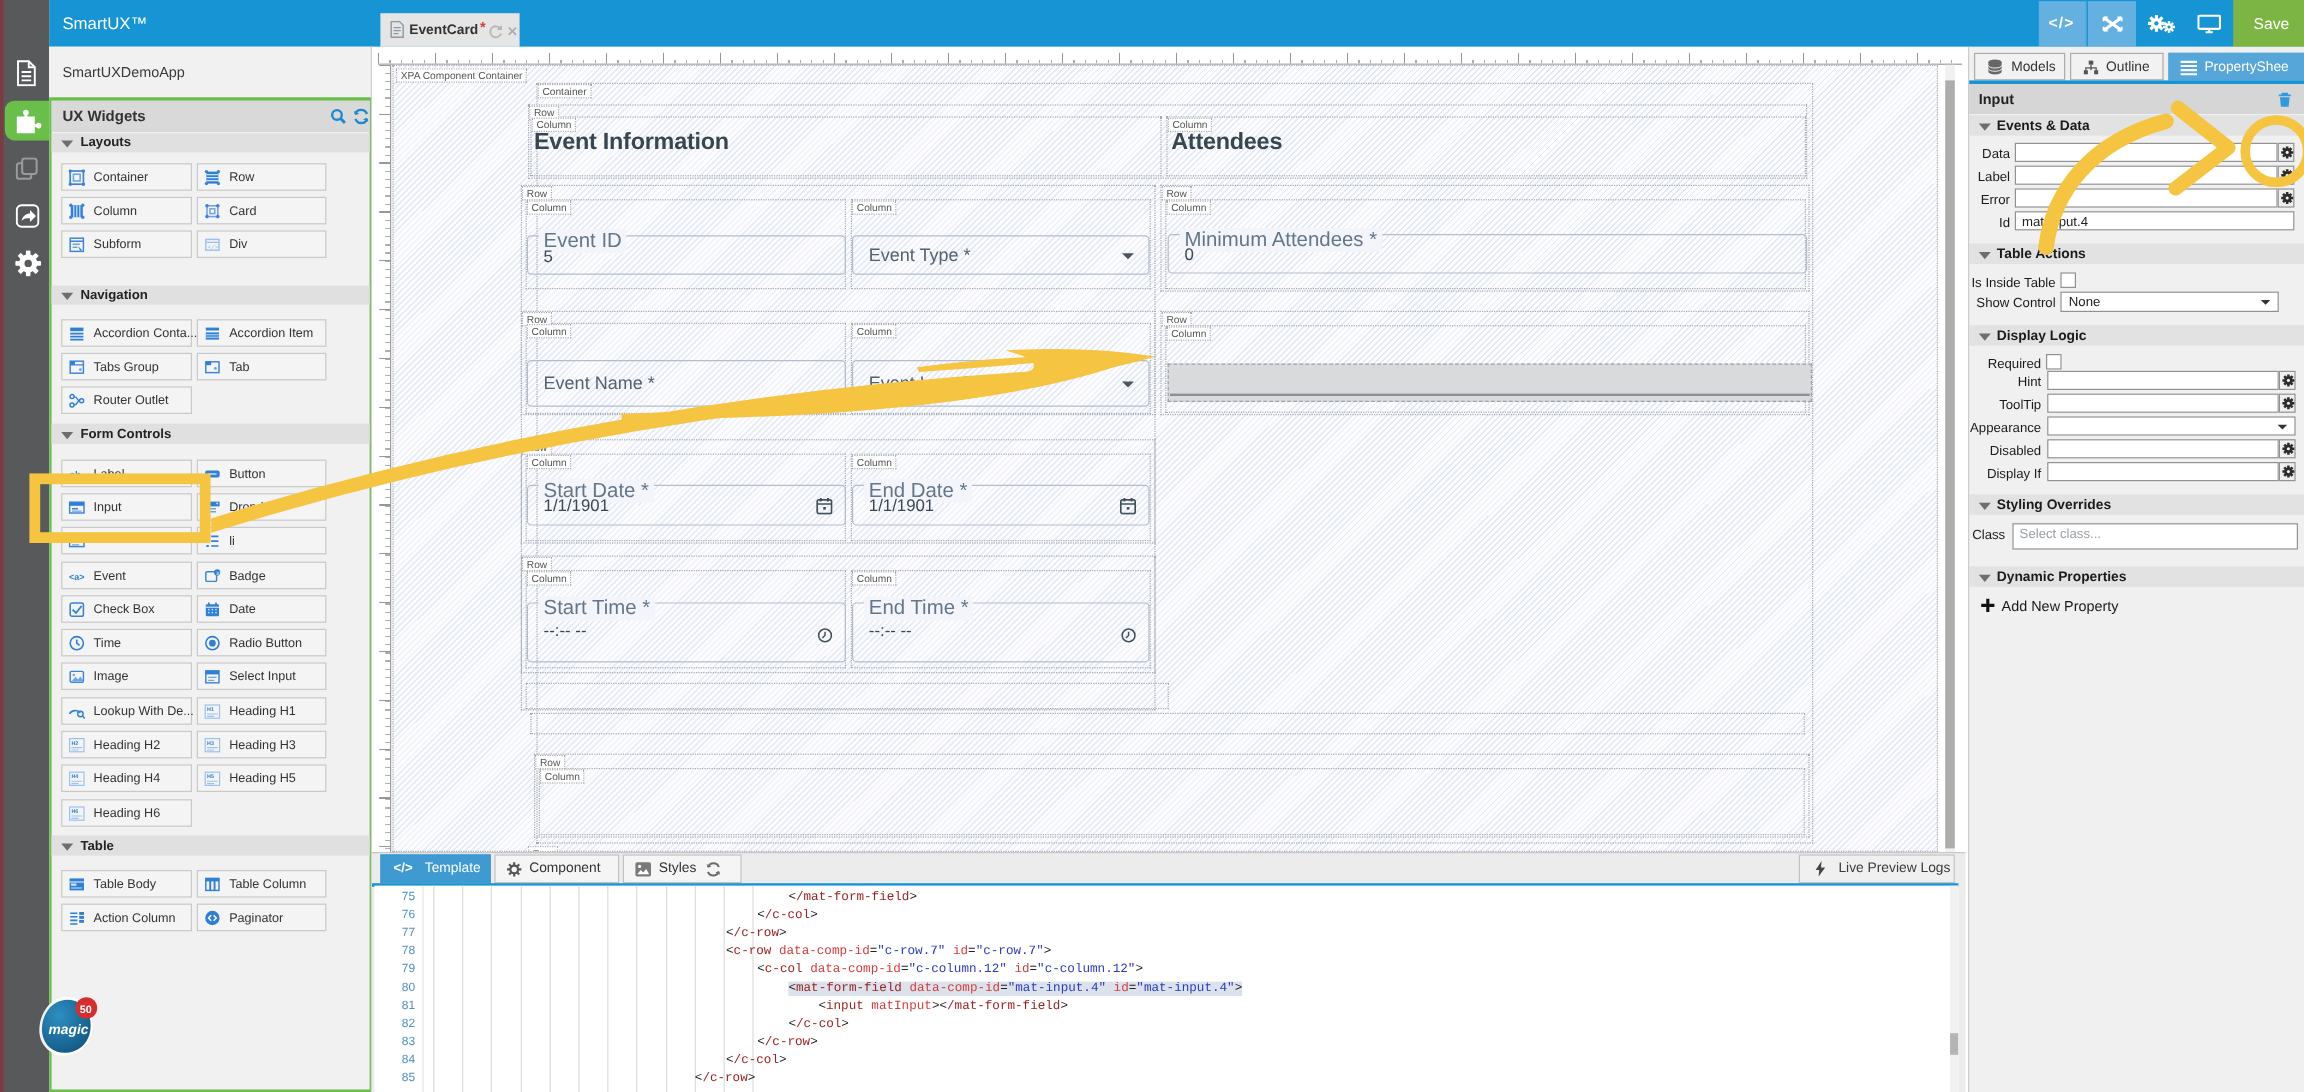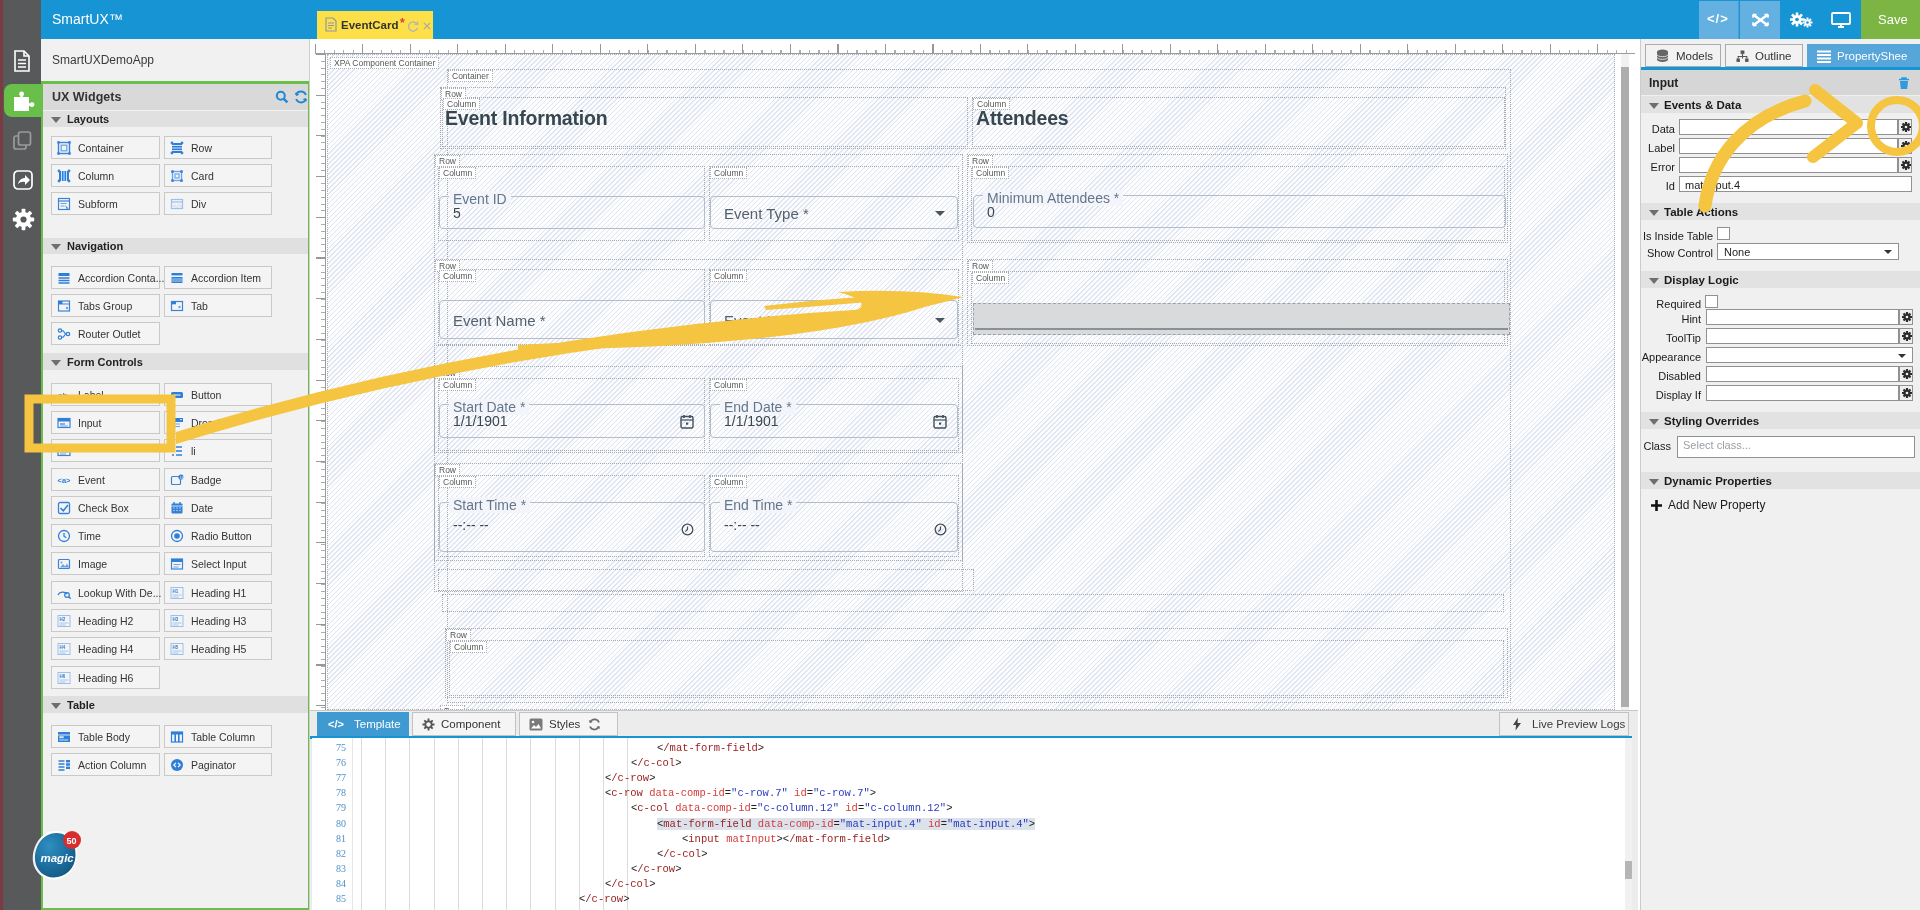--- a/index.html
+++ b/index.html
@@ -35,30 +35,30 @@
   #surface { left:17px; top:15px; width:1288px; height:656px; border:1px dotted #abafb6; overflow:hidden;
      background-image:repeating-linear-gradient(135deg, rgba(130,152,212,.23) 0 1px, rgba(255,255,255,0) 1px 3.5px);
      background-color:#fdfdfe; }
   #cscroll { left:1311px; top:15px; width:8px; height:656px; background:#f1f1f1; }
   #cscroll .thumb { position:absolute; left:0; top:13px; width:8px; height:640px; background:#adadad; }
 
   .tag { position:absolute; background:#fff; border:1px dotted #a9adb4; font-size:8.5px; color:#565656; line-height:10px; padding:0 3px; white-space:nowrap; z-index:5; }
   .dbox { position:absolute; border:1px dotted #a6aab2; }
   .heading { position:absolute; font-size:19.5px; font-weight:bold; color:#37474f; letter-spacing:-0.2px; }
   .mfield { position:absolute; border:1px solid #b3bdcb; border-radius:4px; }
-  .mfield .flabel { position:absolute; left:9px; top:-6px; font-size:14px; color:#64778a; background:#f3f5fb; padding:0 4px; white-space:nowrap; border-radius:2px; }
+  .mfield .flabel { position:absolute; left:9px; top:-6px; font-size:17px; color:#64778a; background:#f3f5fb; padding:0 4px; white-space:nowrap; border-radius:2px; }
   .mfield .val { position:absolute; left:13px; top:8px; font-size:14px; color:#3a4750; }
   .mfield .inlabel { position:absolute; left:13px; top:50%; transform:translateY(-50%); font-size:15px; color:#54616e; }
   .mfield .caret { position:absolute; right:12px; top:50%; margin-top:-2px; width:0; height:0; border-left:5px solid transparent; border-right:5px solid transparent; border-top:5px solid #4a555e; }
 
   
   #bottompanel { left:310px; top:710px; width:1328px; height:200px; background:#ececec; border-top:1px solid #c8c8c8; }
   .btab { position:absolute; top:1px; height:24px; border:1px solid #c2c2c2; background:#f5f5f5; font-size:11.5px; color:#333; }
   #codearea { left:2px; top:27px; width:1320px; height:173px; background:#fff; overflow:hidden; }
-  #codearea .ln { position:absolute; left:0; width:34px; text-align:right; font-family:Liberation Serif, serif; font-size:10px; color:#4f90c5; }
+  #codearea .ln { position:absolute; left:0; width:34px; text-align:right; font-family:Liberation Sans, sans-serif; font-size:10px; color:#4f90c5; }
   .codeline { position:absolute; left:0; font-family:"Liberation Mono", monospace; font-size:10.5px; white-space:pre; color:#222; }
   .ctag { color:#9c2121; }
   .cattr { color:#d43c3c; }
   .cval { color:#2b3bbd; }
   .guide { position:absolute; top:0; bottom:0; width:1px; background:#dcdcdc; }
 
   
   #rightpanel { left:1640px; top:39px; width:280px; height:871px; background:#f0f0f0; border-left:1px solid #cccccc; }
   .rtab { position:absolute; top:5px; height:23px; border:1px solid #ababab; background:#f2f2f2; font-size:11.5px; color:#333; }
   .pshead { position:absolute; left:0px; width:280px; background:#e2e2e2; }
@@ -68,21 +68,21 @@
   .pinput { position:absolute; background:#fff; border:1px solid #919191; }
   .gearbtn { position:absolute; width:14px; background:#efefef; border:1px solid #919191; }
 </style>
 </head>
 <body>
 <div id="stage">
 
   <div id="topbar" class="abs">
     <div class="abs" style="left:11px;top:11px;color:#fff;font-size:14px">SmartUX™</div>
 
-    <div class="abs" style="left:276px;top:11px;width:116px;height:28px;background:#fde047">
+    <div class="abs" style="left:276px;top:11px;width:116px;height:28px;background:#e5e5e5">
       <svg class="abs" style="left:8px;top:6px" width="12" height="15" viewBox="0 0 12 15">
         <path d="M1 1 h7 l3 3 v10 h-10 z" fill="none" stroke="#8d9aa5" stroke-width="1.2"></path>
         <path d="M3 6 h6 M3 8.5 h6 M3 11 h4" stroke="#8d9aa5" stroke-width="1"></path>
       </svg>
       <span class="abs" style="left:24px;top:8px;font-size:11.5px;font-weight:bold;color:#333">EventCard</span>
       <span class="abs" style="left:83px;top:5px;font-size:12px;font-weight:bold;color:#e03a3a">*</span>
       <svg class="abs" style="left:90px;top:9px" width="12" height="12" viewBox="0 0 13 13">
         <path d="M10.8 4.2 a5 5 0 1 0 0.6 4.5" fill="none" stroke="#b5b5b5" stroke-width="1.6"></path>
         <path d="M11.5 1.5 v3.2 h-3.2" fill="none" stroke="#b5b5b5" stroke-width="1.6"></path>
       </svg>

